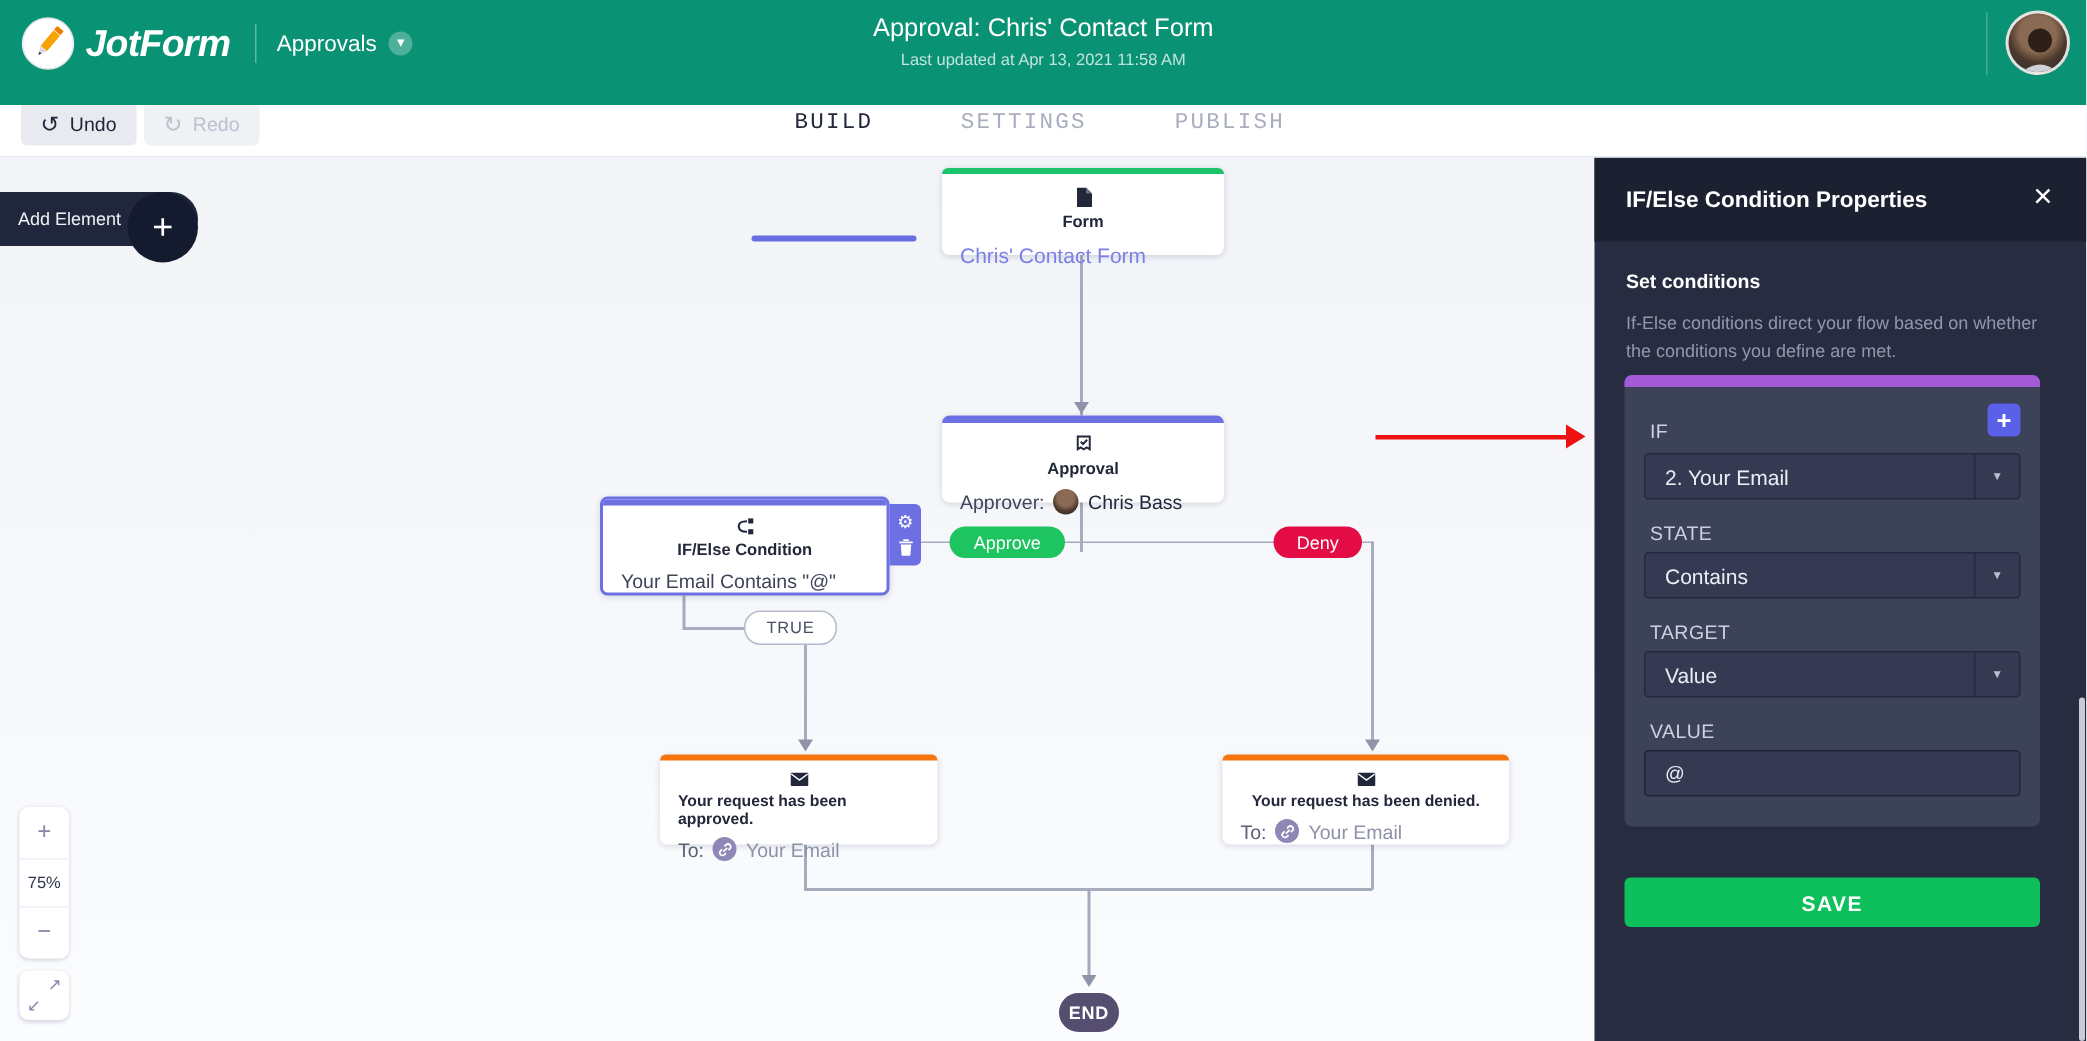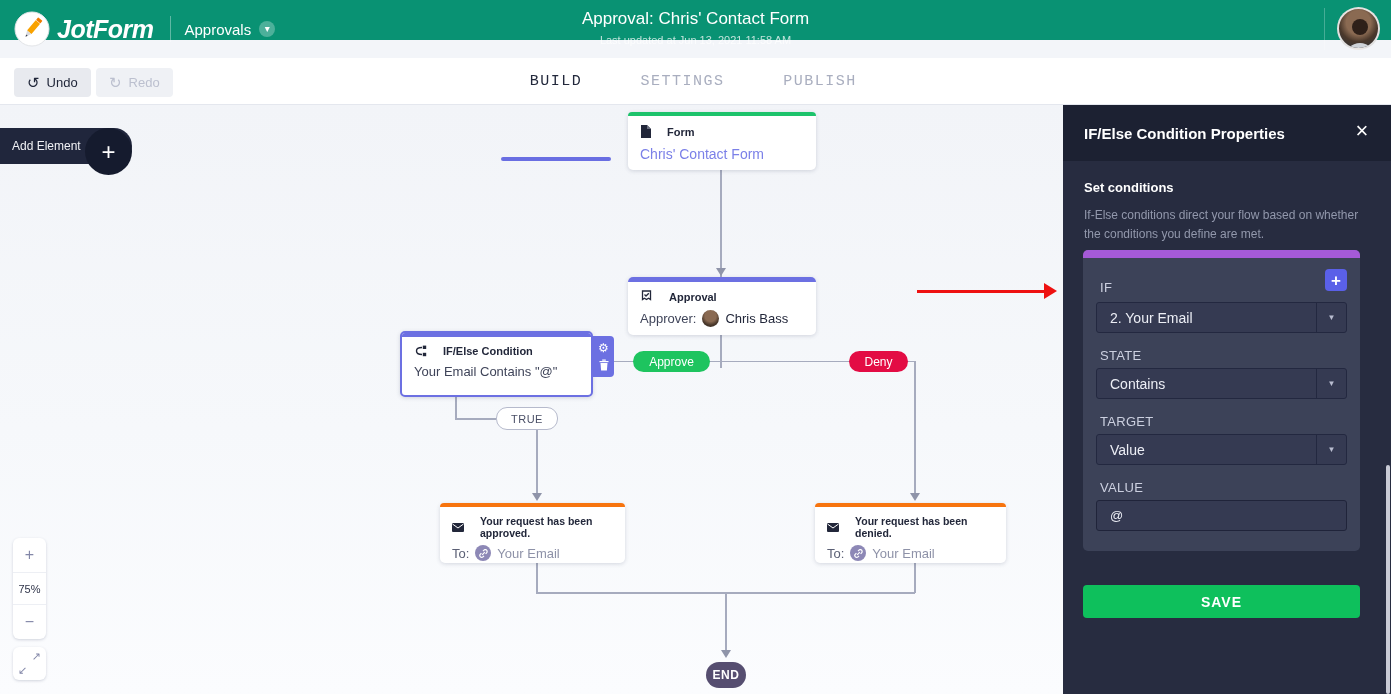--- a/index.html
+++ b/index.html
@@ -1,20 +1,20 @@
 <!DOCTYPE html>
 <html><head>
 <meta charset="utf-8">
 <style>
   * { margin:0; padding:0; box-sizing:border-box; }
   html,body { font-family:"Liberation Sans", sans-serif; }
   .app { position:relative; width:1391px; height:694px; overflow:hidden; background:#f3f5f9; }
 
   
-  .topbar { position:absolute; left:0; top:0; width:1391px; height:40px; background:#099273; z-index:10; }
+  .topbar { position:absolute; left:0; top:0; width:1391px; height:70px; background:#099273; z-index:10; }
   .logo-area { position:absolute; left:14px; top:0; height:58px; display:flex; align-items:center; }
   .logo { display:flex; align-items:center; gap:7px; }
   .logo-text { color:#fff; font-size:25px; font-weight:bold; font-style:italic; letter-spacing:-0.5px; }
   .logo-divider { width:1px; height:26px; background:rgba(255,255,255,.35); margin:0 14px 0 16px; }
   .product-name { color:#fff; font-size:15px; }
   .chevron-badge { width:16px; height:16px; border-radius:50%; background:rgba(255,255,255,.28); color:#fff;
     font-size:10px; line-height:15px; text-align:center; margin-left:8px; cursor:pointer; }
   .title-area { position:absolute; left:0; right:0; top:9px; text-align:center; }
   .page-title { color:#fff; font-size:17px; font-weight:500; }
   .page-subtitle { color:rgba(255,255,255,.75); font-size:11px; margin-top:5px; }
@@ -41,21 +41,21 @@
   
   .canvas { position:absolute; left:0; top:105px; width:1063px; height:589px;
     background:linear-gradient(180deg,#f2f4f8 0%,#f6f8fb 55%,#fbfcfe 100%); overflow:hidden; }
 
   .line { position:absolute; background:#a6abbe; z-index:1; }
   .arrow-down { position:absolute; width:0; height:0; border-left:5px solid transparent; border-right:5px solid transparent;
     border-top:8px solid #8f94a9; z-index:1; }
   .node { position:absolute; background:#fff; border-radius:5px; box-shadow:0 1px 4px rgba(45,55,90,.18); z-index:2; }
   .node-topbar { height:4px; border-radius:5px 5px 0 0; }
   .node-body { padding:9px 12px 10px; }
-  .node-type { display:flex; align-items:center; gap:16px; font-size:11px; font-weight:bold; color:#22273a; }
+  .node-type { display:flex; align-items:center; gap:4px; font-size:11px; font-weight:bold; color:#22273a;flex-direction:column; }
   .node-sub { margin-top:7px; font-size:13px; color:#3f4459; }
   .form-title { color:#7b80e8; font-size:14px; margin-top:8px; cursor:pointer; }
   .approver-row { display:flex; align-items:center; gap:6px; margin-top:7px; font-size:13px; }
   .approver-label { color:#3f4459; }
   .mini-avatar { width:17px; height:17px; border-radius:50%;
     background:radial-gradient(circle at 50% 35%, #8a6a52 0 40%, #4a382b 65%, #2c241d 100%); }
   .approver-name { color:#22273a; }
   .to-row { display:flex; align-items:center; gap:6px; margin-top:6px; font-size:13px; }
   .to-label { color:#5b6075; }
   .link-chip { width:16px; height:16px; border-radius:50%; background:#8d88b6; display:flex; align-items:center; justify-content:center; }
@@ -144,21 +144,21 @@
           </svg>
         </span>
         <span class="logo-text">JotForm</span>
       </div>
       <div class="logo-divider"></div>
       <span class="product-name">Approvals</span>
       <span class="chevron-badge">▾</span>
     </div>
     <div class="title-area">
       <div class="page-title">Approval: Chris' Contact Form</div>
-      <div class="page-subtitle">Last updated at Jun 13, 2021 11:58 AM</div>
+      <div class="page-subtitle">Last updated at Apr 13, 2021 11:58 AM</div>
     </div>
     <div class="avatar-divider"></div>
     <div class="avatar">
       <svg width="34" height="36" viewBox="0 0 34 36">
         <circle cx="17" cy="12" r="8" fill="#2e2019"></circle>
         <path d="M2 36 Q17 20 32 36 Z" fill="#cfd3d8"></path>
       </svg>
     </div>
   </header>
 

